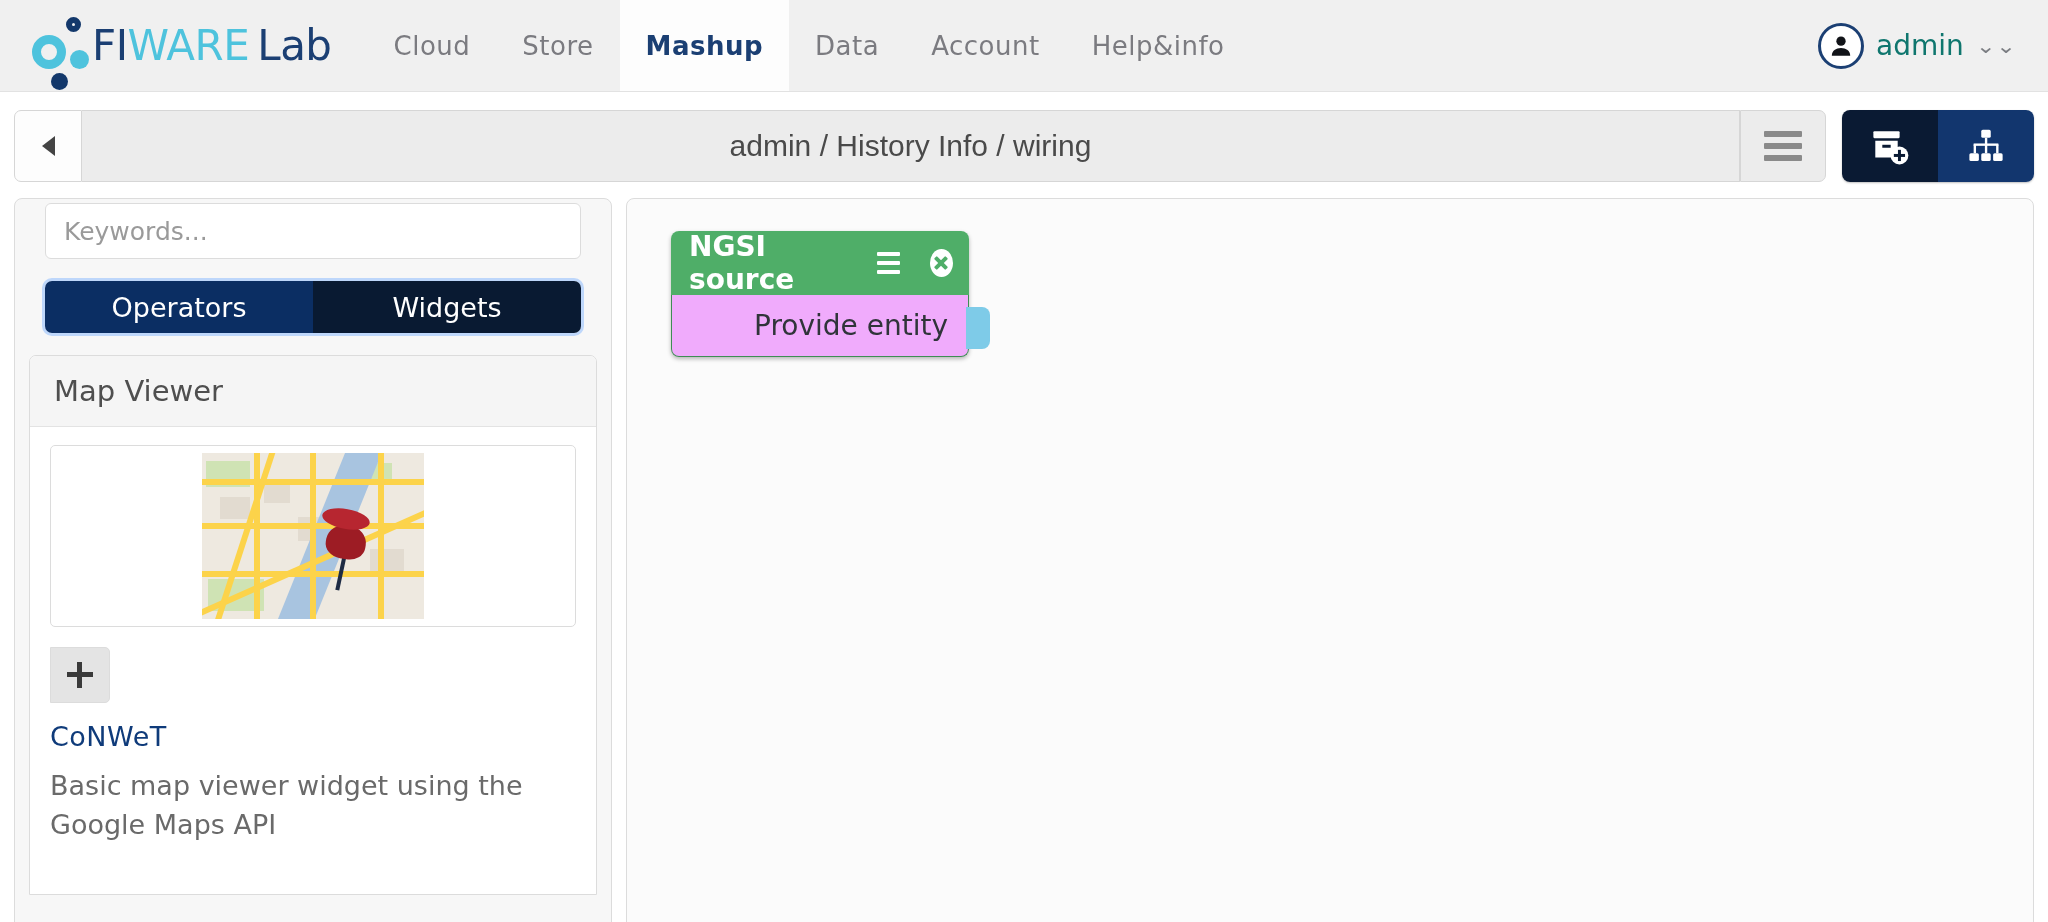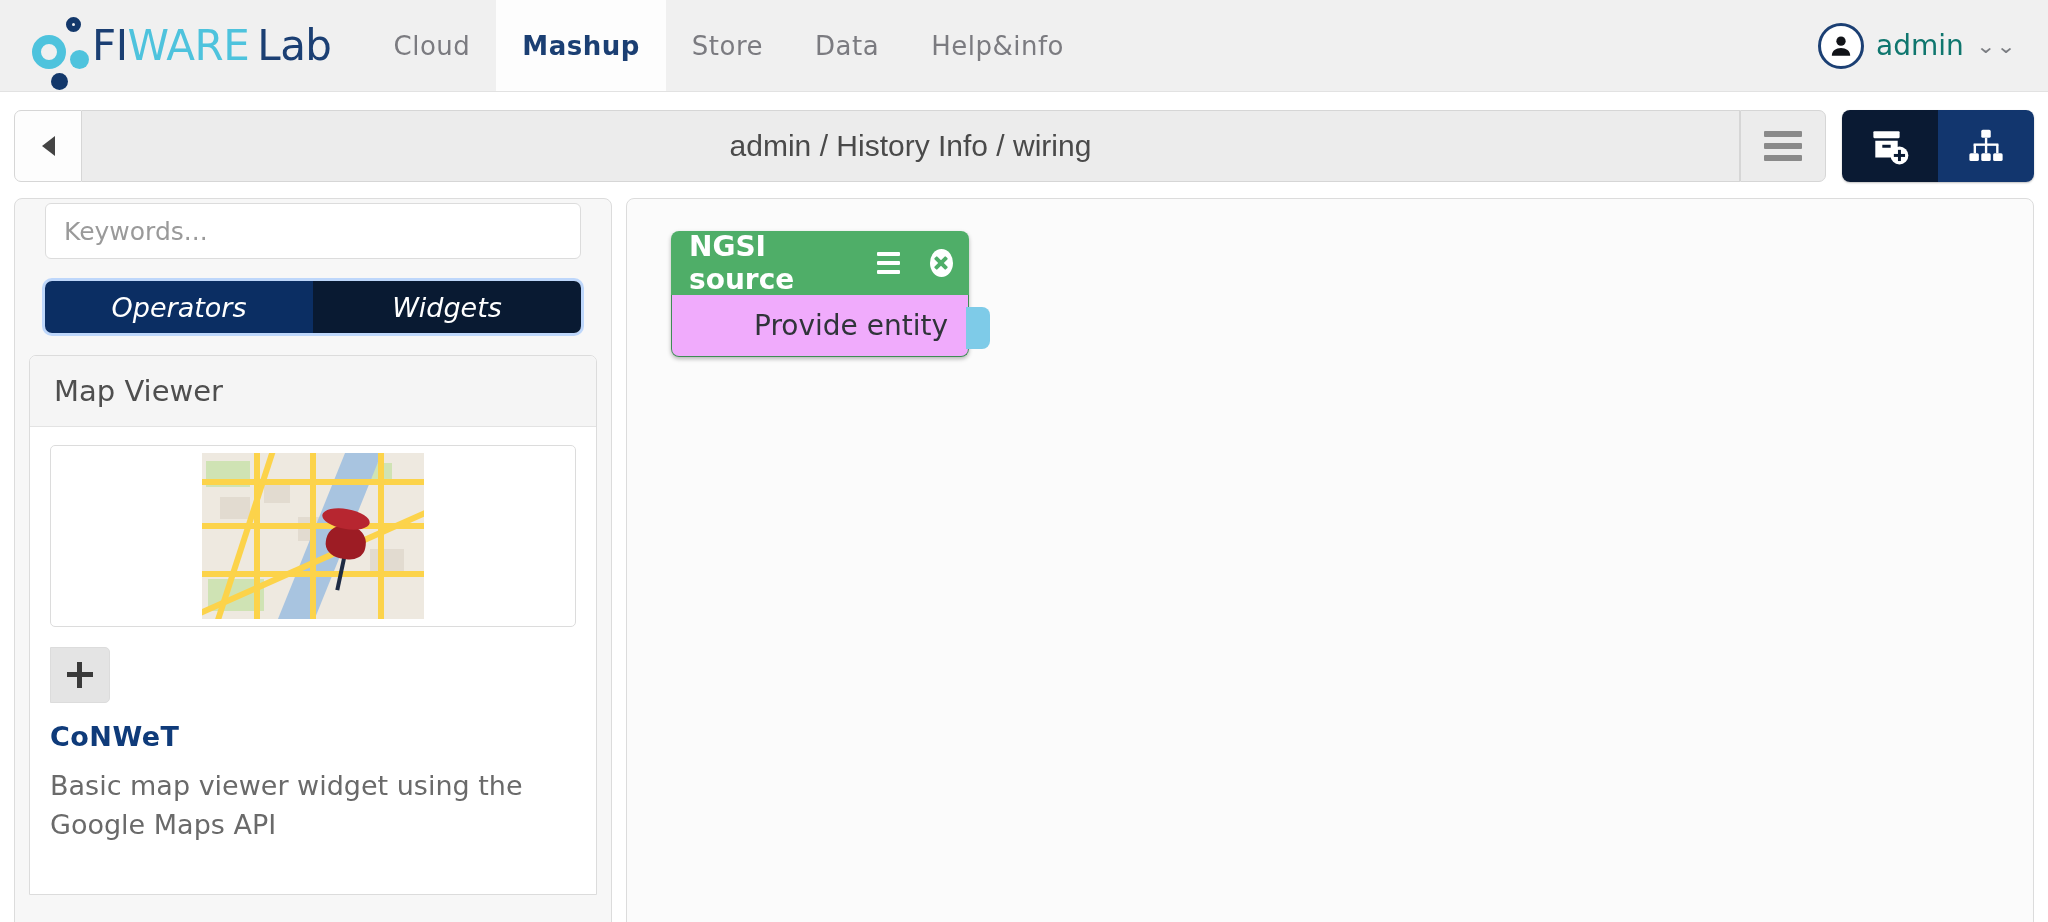--- a/index.html
+++ b/index.html
@@ -204,21 +204,20 @@
     font-family: "DejaVu Sans", sans-serif;
   }
   .sb-search input::placeholder { color: #9a9a9a; }
 
   .sb-toggle {
     margin: 22px 30px 0 30px;
     display: flex;
     border-radius: 7px;
     overflow: hidden;
     box-shadow: 0 0 0 3px rgba(120,175,255,.45);
-    font-style: italic;
   }
   .tg-btn {
     flex: 1 1 50%;
     height: 52px;
     display: flex; align-items: center; justify-content: center;
     font-size: 27px;
     color: #ffffff;
     cursor: pointer;
     font-family: "DejaVu Sans", sans-serif;
   }
@@ -338,21 +337,21 @@
   }
   .plus:before, .plus:after {
     content: ""; position: absolute; background: #3a3a3a;
   }
   .plus:before { left: 10px; top: 0; width: 5px; height: 26px; }
   .plus:after { top: 10px; left: 0; height: 5px; width: 26px; }
 
   .card-vendor {
     padding: 18px 20px 0 20px;
     font-size: 27px;
-    font-weight: 700;
+    font-weight: 400;
     color: #0f3b7a;
     font-family: "DejaVu Sans", sans-serif;
     letter-spacing: .5px;
   }
   .card-desc {
     padding: 14px 20px 0 20px;
     font-size: 27px;
     color: #6a6a6a;
     line-height: 1.45;
     font-family: "DejaVu Sans", sans-serif;
@@ -436,23 +435,24 @@
         <i class="dot-cyan"></i>
         <i class="dot-navy"></i>
     </span>
     <span class="brand-text">
       <span class="fi">FI</span><span class="ware">WARE</span><span class="lab">Lab</span>
     </span>
   </div>
 
   <div class="nav-items">
     <div class="nav-item">Cloud</div>
+    <div class="nav-item">Store</div>
     <div class="nav-item active">Mashup</div>
-    <div class="nav-item">Store</div>
     <div class="nav-item">Data</div>
+    <div class="nav-item">Account</div>
     <div class="nav-item">Help&amp;info</div>
   </div>
 
   <div class="nav-right">
     <span class="avatar">
       <svg viewBox="0 0 24 24">
           <circle cx="12" cy="7.5" r="4.3"></circle>
           <path d="M3.5 21c0-4.7 3.8-7.2 8.5-7.2s8.5 2.5 8.5 7.2z"></path>
         </svg>
     </span>

